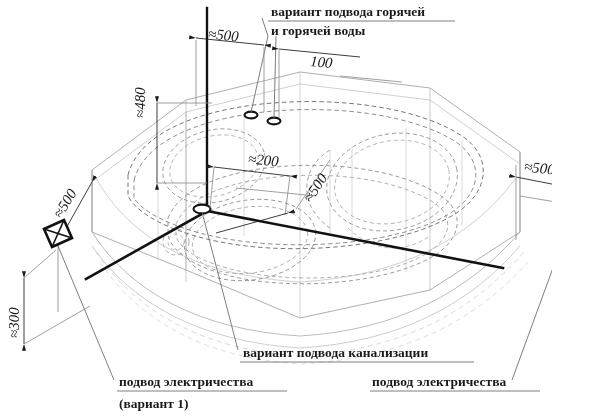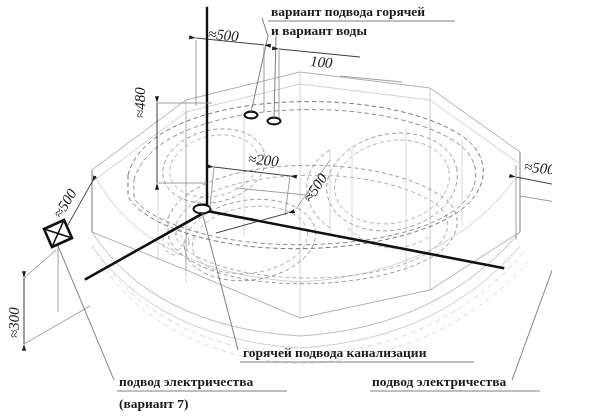--- a/index.html
+++ b/index.html
@@ -240,26 +240,26 @@
     </g>
 
     <g>
       <rect x="565" y="204" width="21" height="20" fill="#ffffff" stroke="#111111" stroke-width="2.6"></rect>
       <line x1="565" y1="204" x2="586" y2="224" stroke="#111111" stroke-width="1.6"></line>
       <line x1="586" y1="204" x2="565" y2="224" stroke="#111111" stroke-width="1.6"></line>
     </g>
   </svg>
 
   <div class="lbl title-text" style="left:271px; top:4px;">вариант подвода горячей</div>
-  <div class="lbl title-text" style="left:271px; top:23px;">и вариант воды</div>
-
-  <div class="lbl title-text" style="left:243px; top:345px;">горячей подвода канализации</div>
+  <div class="lbl title-text" style="left:271px; top:23px;">и горячей воды</div>
+
+  <div class="lbl title-text" style="left:243px; top:345px;">вариант подвода канализации</div>
 
   <div class="lbl title-text" style="left:119px; top:374px;">подвод электричества</div>
-  <div class="lbl title-text" style="left:119px; top:396px;">(вариант 7)</div>
+  <div class="lbl title-text" style="left:119px; top:396px;">(вариант 1)</div>
 
   <div class="lbl title-text" style="left:372px; top:374px;">подвод электричества</div>
 
   <div class="lbl dim-text" style="left:208px; top:27px; transform:rotate(5deg);">≈500</div>
 
   <div class="lbl dim-text" style="left:310px; top:54px; transform:rotate(5deg);">100</div>
 
   <div class="lbl dim-text" style="left:132px; top:118px; transform:rotate(-90deg); transform-origin:left top;">≈480</div>
 
   <div class="lbl dim-text" style="left:248px; top:152px; transform:rotate(5deg);">≈200</div>

